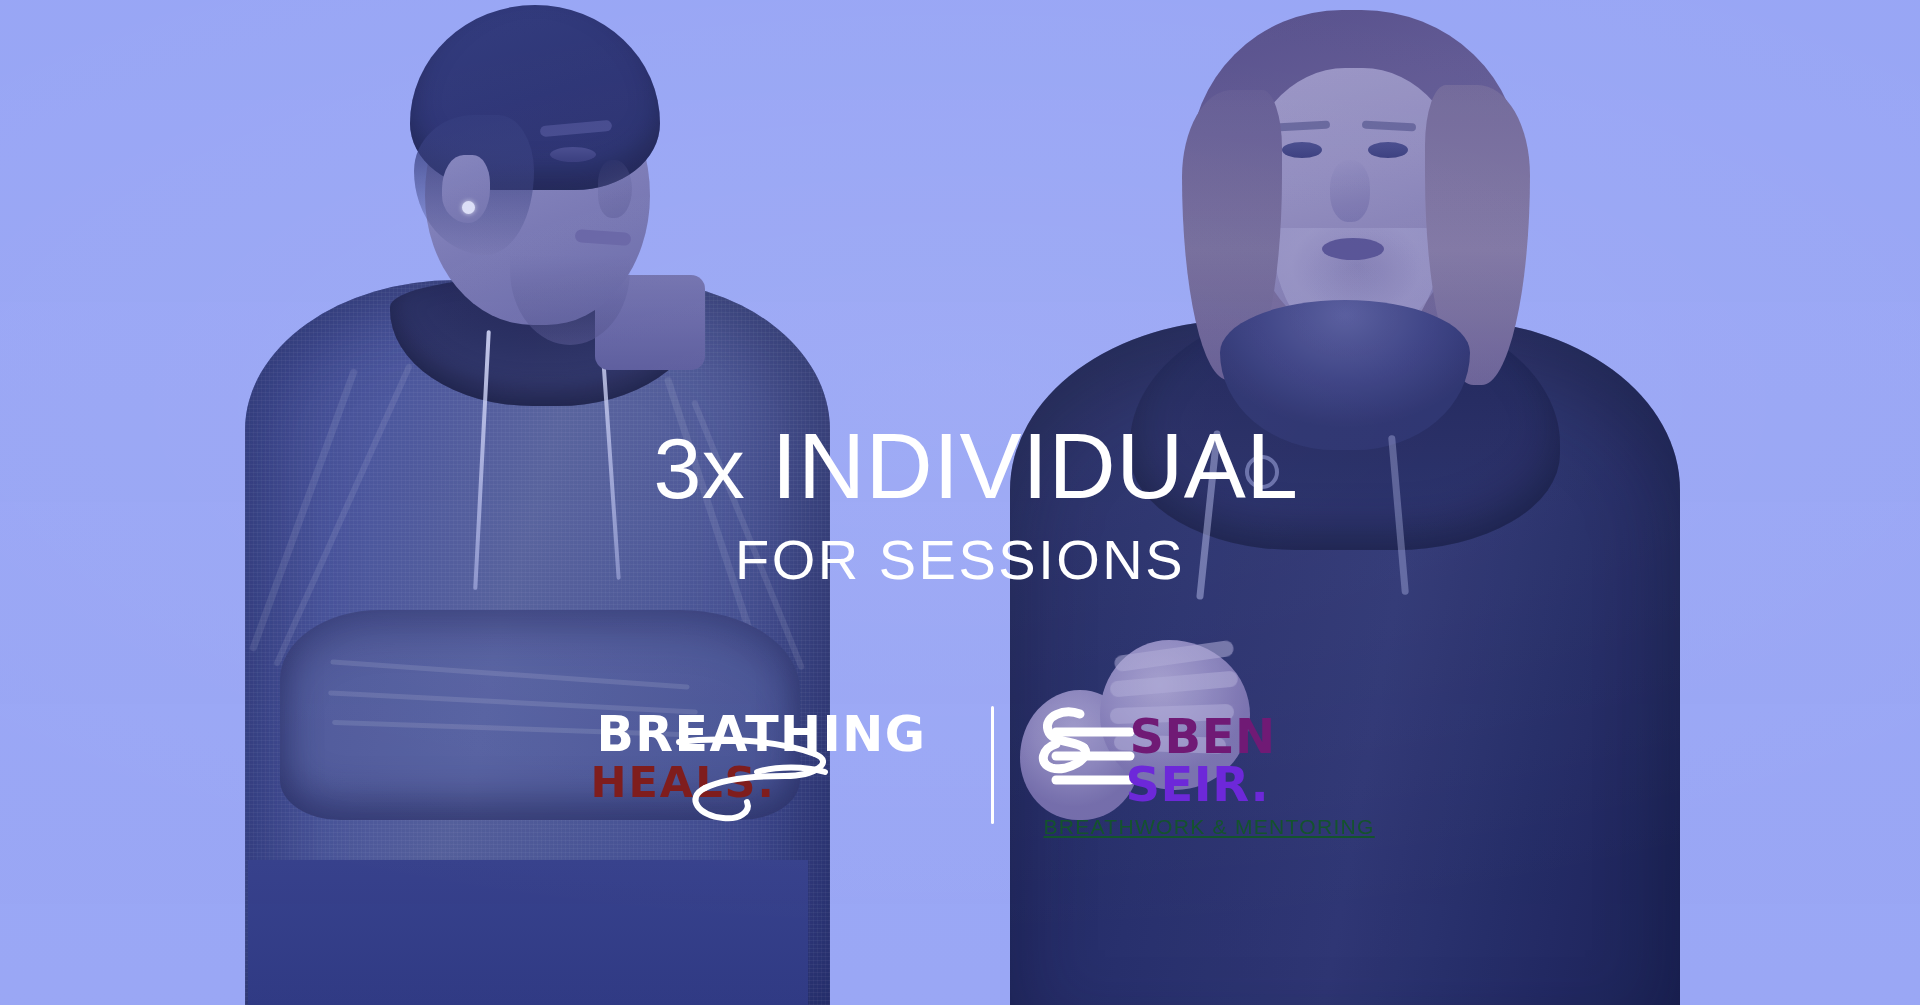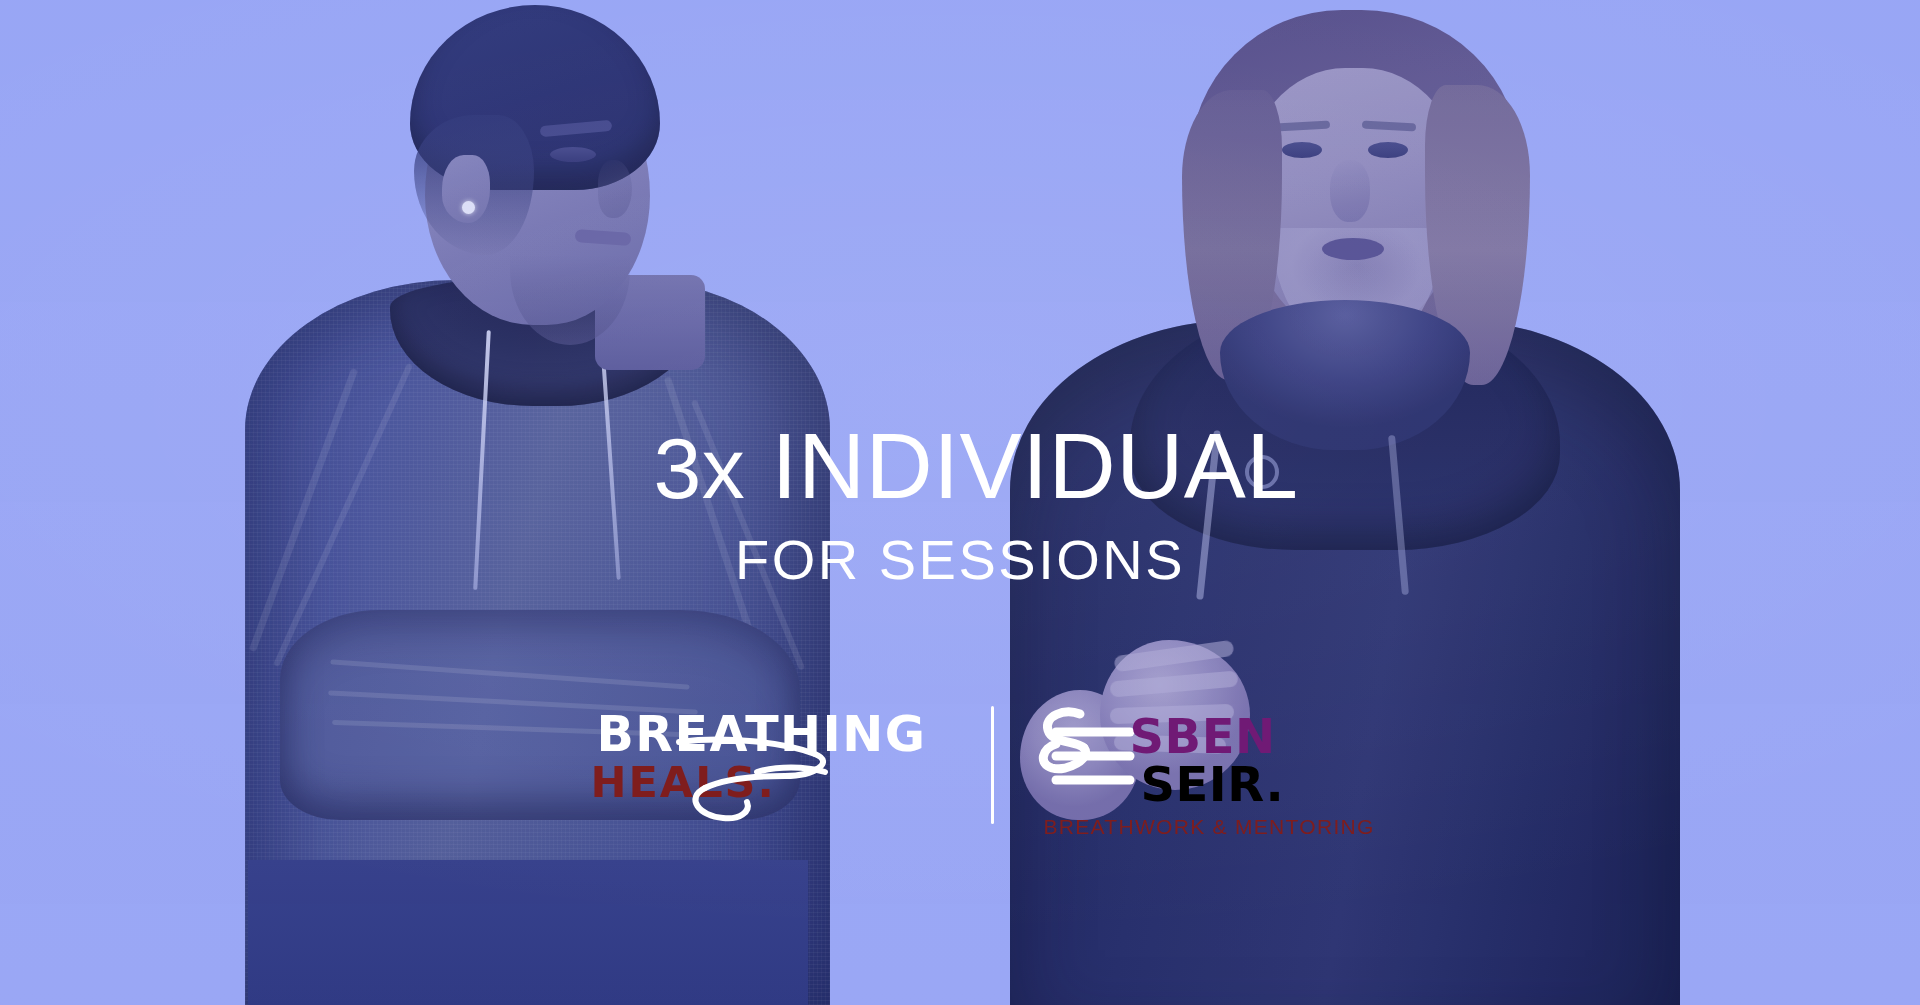--- a/index.html
+++ b/index.html
@@ -480,33 +480,33 @@
     letter-spacing: 0.5px;
     color: #701a75;
     font-weight: 700;
     font-family: "DejaVu Sans", sans-serif;
   }
   .es-line2 {
     position: absolute;
     left: 92px; top: 54px;
     font-size: 48px;
     letter-spacing: 0.5px;
-    color: #000000;
+    color: #6d28d9;
     font-weight: 700;
     font-family: "DejaVu Sans", sans-serif;
-    margin-left: 15px;
   }
   .es-tag {
     position: absolute;
     left: 10px; top: 113px;
     font-size: 21px;
     letter-spacing: 1.3px;
-    color: #7f1d1d;
+    color: #14532d;
     font-weight: 400;
     white-space: nowrap;
+    text-decoration: underline;
   }
 </style>
 </head>
 <body>
 
 <div id="stage">
 
   <div class="backdrop"></div>
 
   <div class="subject-left">

